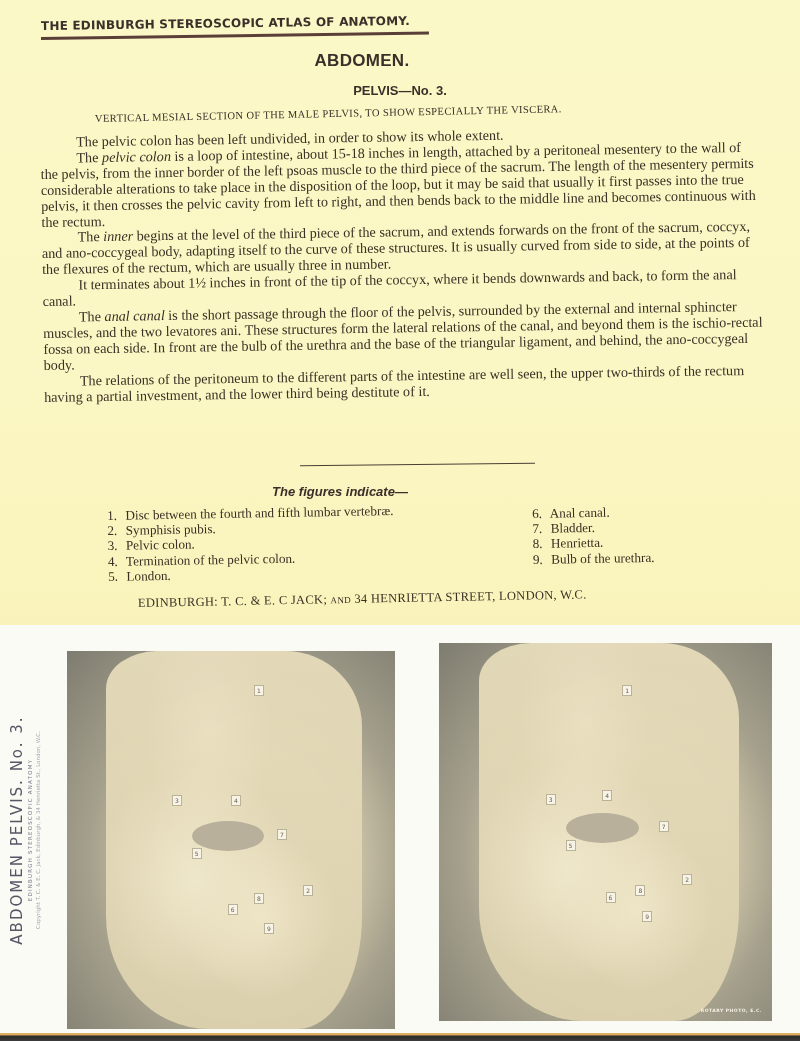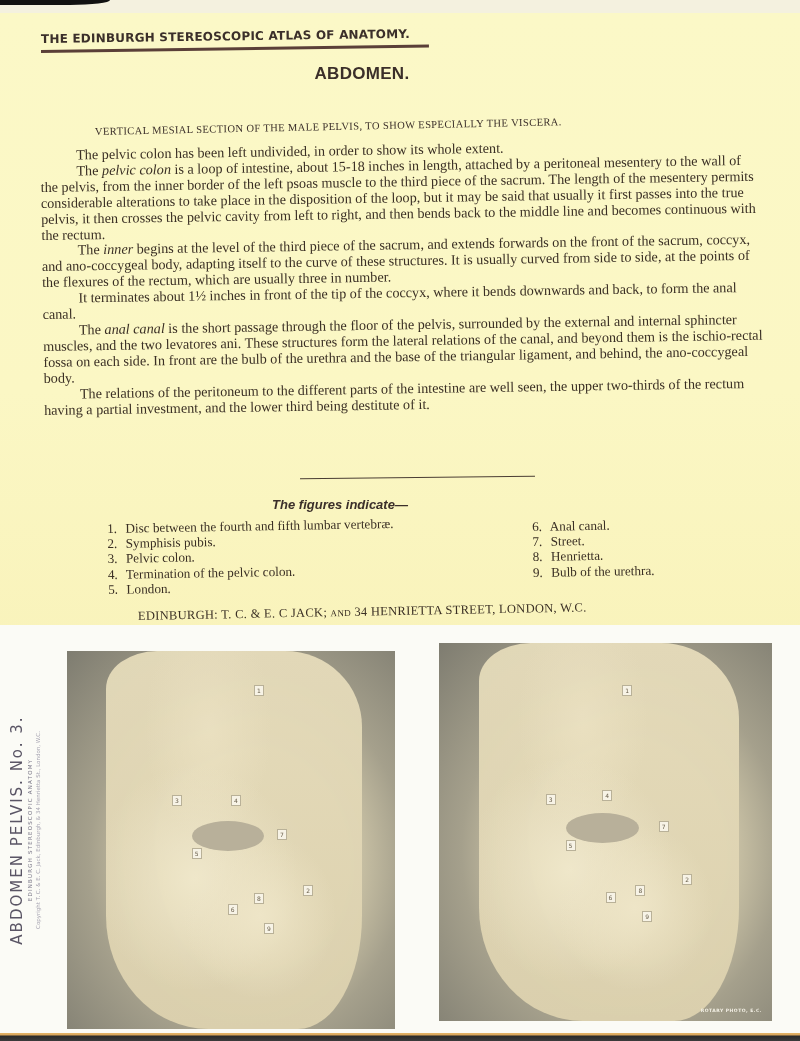--- a/index.html
+++ b/index.html
@@ -7,21 +7,21 @@
       width: 800px; height: 1041px; position: relative; overflow: hidden;
       background: #f4f1df;
       font-family: "Liberation Serif", serif;
       color: #3a2f24;
     }
     .top-shadow {
       position: absolute; left: 0; top: 0; width: 110px; height: 5px;
       background: #111; border-bottom-right-radius: 40px 5px;
     }
     .page {
-      position: absolute; left: 0; top: 13px; width: 800px; height: 630px;
+      position: absolute; left: 0; top: 0; width: 800px; height: 630px;
       background: linear-gradient(180deg, #fbf8c7 0%, #fbf7c4 60%, #f9f3bb 100%);
     }
     .running-head {
       position: absolute; left: 41px; top: 19px;
       font-family: "DejaVu Sans", sans-serif; font-size: 12px; font-weight: bold;
       letter-spacing: 0.2px; color: #3b2f2a;
       transform: rotate(-0.8deg); transform-origin: left;
     }
     .running-head-rule {
       position: absolute; left: 41px; top: 37px; width: 388px; height: 3px;
@@ -141,20 +141,21 @@
 </head>
 <body>
 
 <div class="top-shadow"></div>
 
 <div class="page">
   <div class="running-head">THE EDINBURGH STEREOSCOPIC ATLAS OF ANATOMY.</div>
   <div class="running-head-rule"></div>
 
   <div class="title">ABDOMEN.</div>
+  <div class="subtitle">PELVIS—No. 3.</div>
   <div class="section-heading">VERTICAL MESIAL SECTION OF THE MALE PELVIS, TO SHOW ESPECIALLY THE VISCERA.</div>
 
   <div class="body-text">
     <p class="indent">The pelvic colon has been left undivided, in order to show its whole extent.</p>
     <p class="indent"><span>The </span><em>pelvic colon</em><span> is a loop of intestine, about 15-18 inches in length, attached by a peritoneal mesentery to the wall of the pelvis, from the inner border of the left psoas muscle to the third piece of the sacrum. The length of the mesentery permits considerable alterations to take place in the disposition of the loop, but it may be said that usually it first passes into the true pelvis, it then crosses the pelvic cavity from left to right, and then bends back to the middle line and becomes continuous with the rectum.</span></p>
     <p class="indent"><span>The </span><em>inner</em><span> begins at the level of the third piece of the sacrum, and extends forwards on the front of the sacrum, coccyx, and ano-coccygeal body, adapting itself to the curve of these structures. It is usually curved from side to side, at the points of the flexures of the rectum, which are usually three in number.</span></p>
     <p class="indent">It terminates about 1½ inches in front of the tip of the coccyx, where it bends downwards and back, to form the anal canal.</p>
     <p class="indent"><span>The </span><em>anal canal</em><span> is the short passage through the floor of the pelvis, surrounded by the external and internal sphincter muscles, and the two levatores ani. These structures form the lateral relations of the canal, and beyond them is the ischio-rectal fossa on each side. In front are the bulb of the urethra and the base of the triangular ligament, and behind, the ano-coccygeal body.</span></p>
     <p class="indent">The relations of the peritoneum to the different parts of the intestine are well seen, the upper two-thirds of the rectum having a partial investment, and the lower third being destitute of it.</p>
   </div>
@@ -166,21 +167,21 @@
   <div class="legend-left">
     <div class="legend-item"><span class="num">1.</span> <span>Disc between the fourth and fifth lumbar vertebræ.</span></div>
     <div class="legend-item"><span class="num">2.</span> <span>Symphisis pubis.</span></div>
     <div class="legend-item"><span class="num">3.</span> <span>Pelvic colon.</span></div>
     <div class="legend-item"><span class="num">4.</span> <span>Termination of the pelvic colon.</span></div>
     <div class="legend-item"><span class="num">5.</span> <span>London.</span></div>
   </div>
 
   <div class="legend-right">
     <div class="legend-item"><span class="num">6.</span> <span>Anal canal.</span></div>
-    <div class="legend-item"><span class="num">7.</span> <span>Street.</span></div>
+    <div class="legend-item"><span class="num">7.</span> <span>Bladder.</span></div>
     <div class="legend-item"><span class="num">8.</span> <span>Henrietta.</span></div>
     <div class="legend-item"><span class="num">9.</span> <span>Bulb of the urethra.</span></div>
   </div>
 
   <div class="imprint"><span>Edinburgh: T. C. &amp; E. C Jack; </span><span class="smallcaps">and</span><span> 34 Henrietta Street, London, W.C.</span></div>
 </div>
 
 <div class="card"></div>
 
 <div class="side-label">

